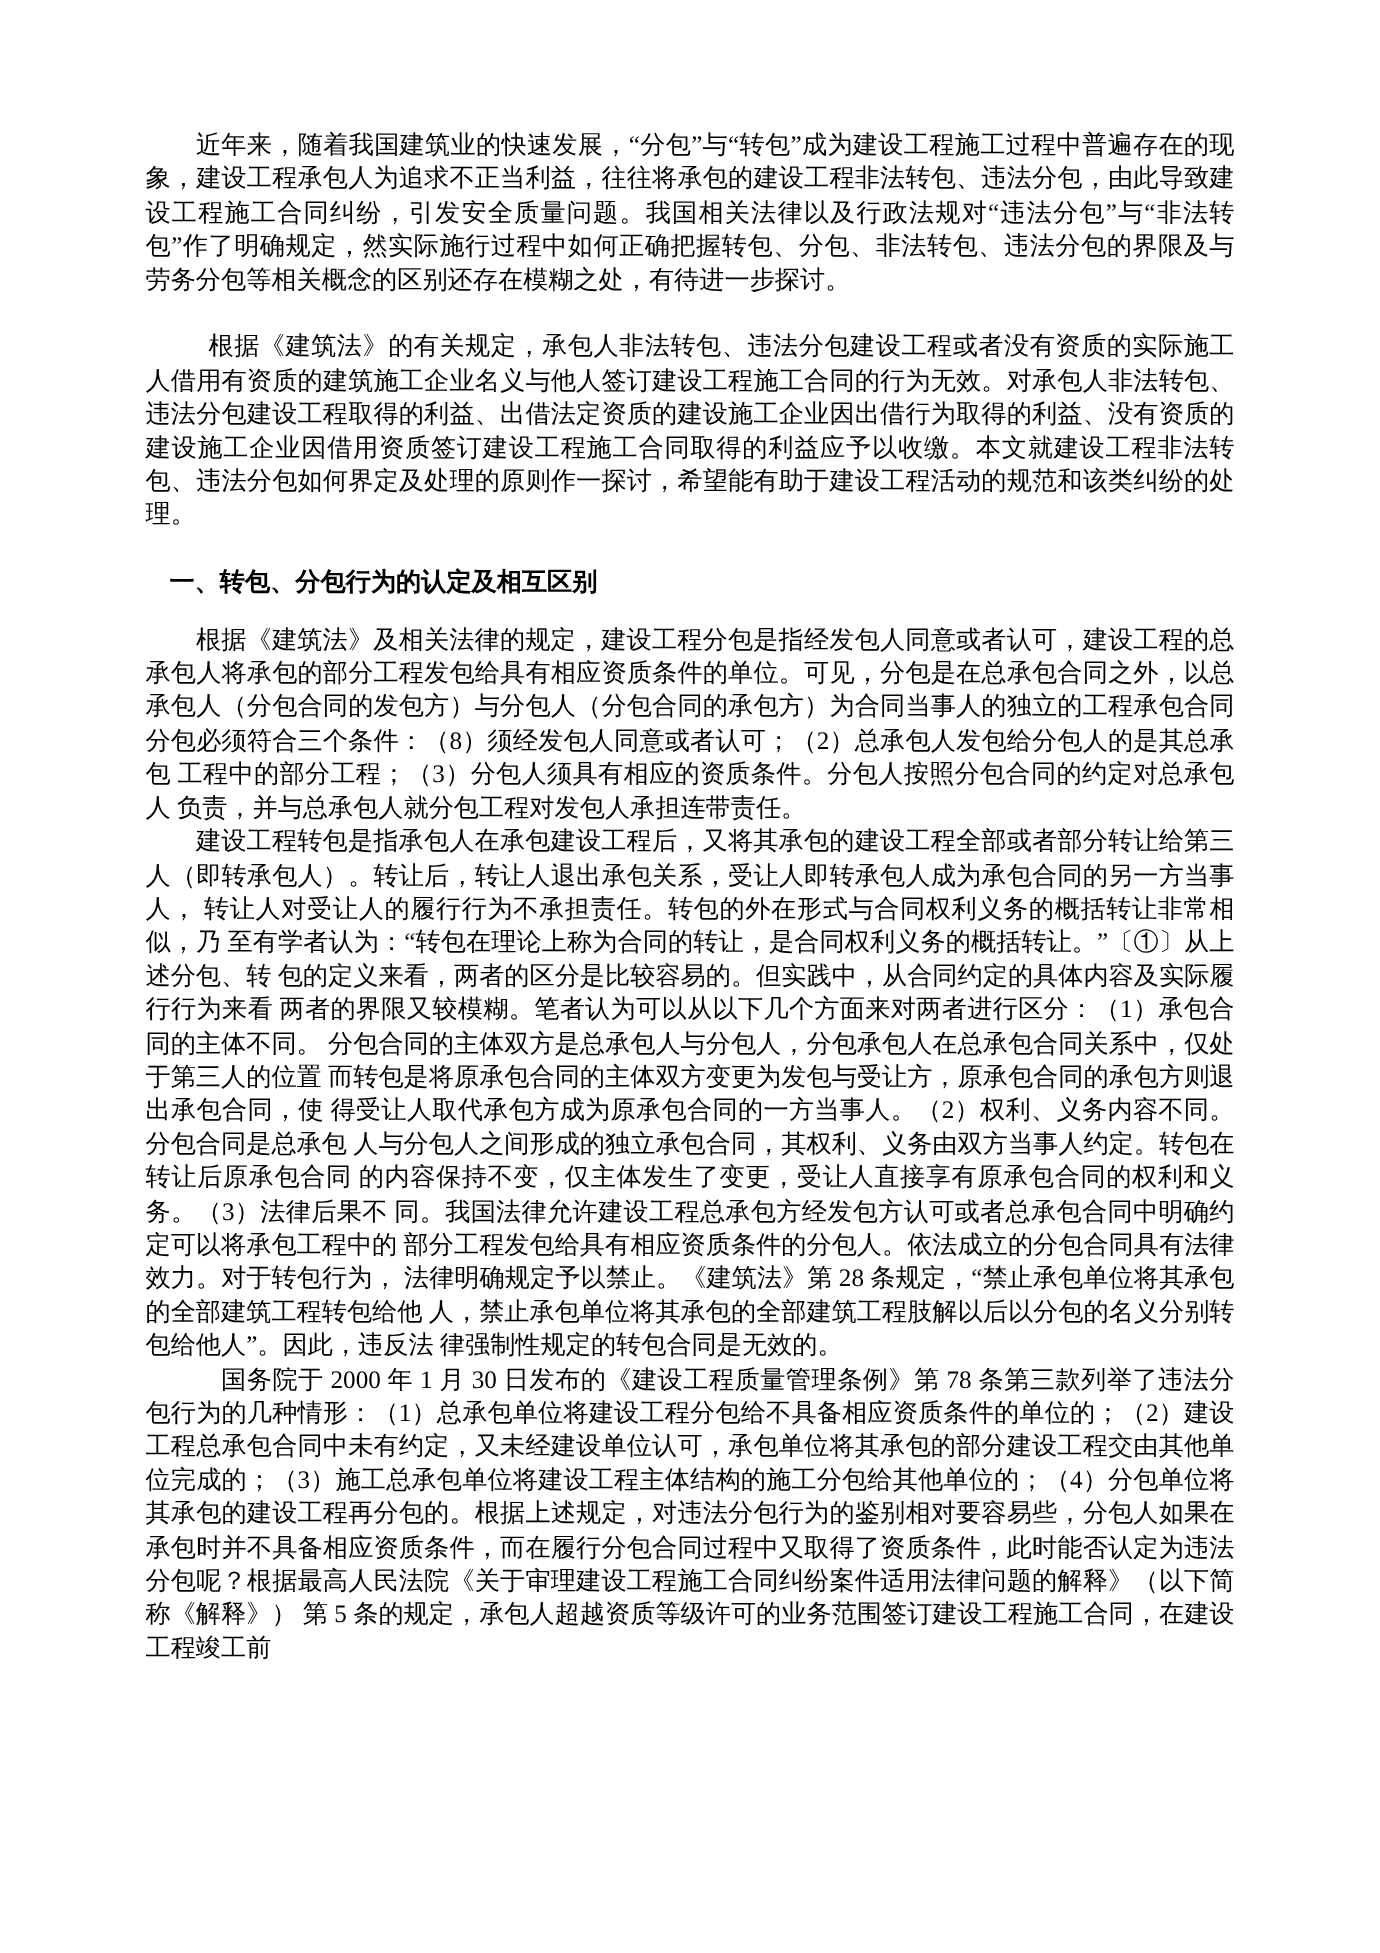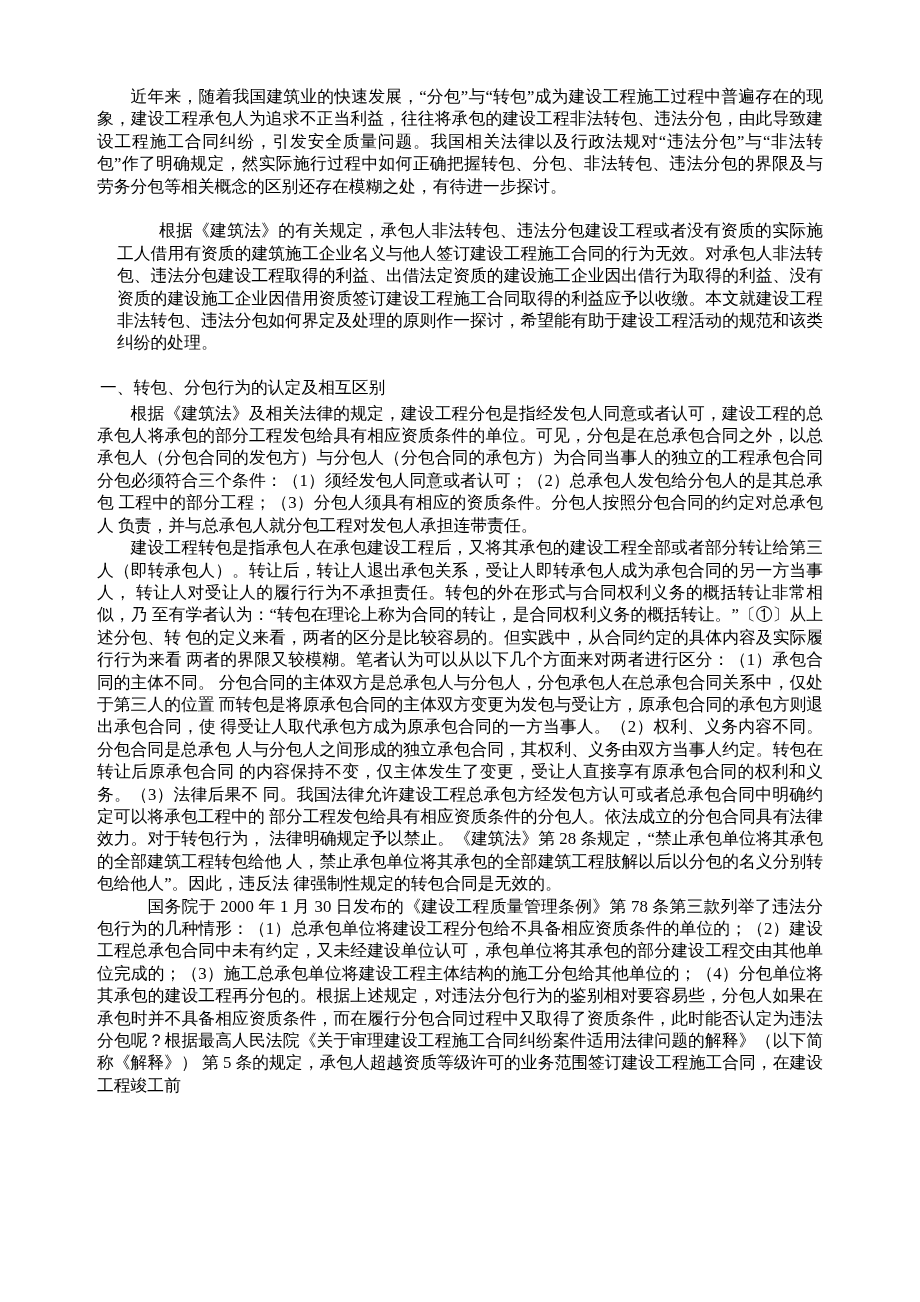--- a/index.html
+++ b/index.html
@@ -24,44 +24,44 @@
   }
   .para {
     margin: 0;
     font-size: 16.8px;
     line-height: 22.4px;
     text-align: justify;
     word-break: break-all;
     color: #000000;
   }
   .heading {
-    margin: 3px;
+    margin: 16px;
     font-size: 16.8px;
     line-height: 22.4px;
-    font-weight: normal;
+    font-weight: bold;
     color: #000000;
   }
   .indent-2 { text-indent: 2em; }
-  .indent-25 { text-indent: 2.5em; margin-left: 20px; }
+  .indent-25 { text-indent: 2.5em; }
   .indent-3 { text-indent: 3em; }
   .gap-above { margin-top: 22.4px; }
 </style>
 </head>
 <body>
 
 <div class="page">
   <div class="content">
 
     <p class="para indent-2">近年来，随着我国建筑业的快速发展，“分包”与“转包”成为建设工程施工过程中普遍存在的现象，建设工程承包人为追求不正当利益，往往将承包的建设工程非法转包、违法分包，由此导致建设工程施工合同纠纷，引发安全质量问题。我国相关法律以及行政法规对“违法分包”与“非法转包”作了明确规定，然实际施行过程中如何正确把握转包、分包、非法转包、违法分包的界限及与劳务分包等相关概念的区别还存在模糊之处，有待进一步探讨。</p>
 
     <p class="para indent-25 gap-above">根据《建筑法》的有关规定，承包人非法转包、违法分包建设工程或者没有资质的实际施工人借用有资质的建筑施工企业名义与他人签订建设工程施工合同的行为无效。对承包人非法转包、违法分包建设工程取得的利益、出借法定资质的建设施工企业因出借行为取得的利益、没有资质的建设施工企业因借用资质签订建设工程施工合同取得的利益应予以收缴。本文就建设工程非法转包、违法分包如何界定及处理的原则作一探讨，希望能有助于建设工程活动的规范和该类纠纷的处理。</p>
 
     <p class="heading gap-above">一、转包、分包行为的认定及相互区别</p>
 
-    <p class="para indent-2">根据《建筑法》及相关法律的规定，建设工程分包是指经发包人同意或者认可，建设工程的总承包人将承包的部分工程发包给具有相应资质条件的单位。可见，分包是在总承包合同之外，以总承包人（分包合同的发包方）与分包人（分包合同的承包方）为合同当事人的独立的工程承包合同分包必须符合三个条件：（1）须经发包人同意或者认可；（2）总承包人发包给分包人的是其总承包 工程中的部分工程；（3）分包人须具有相应的资质条件。分包人按照分包合同的约定对总承包人 负责，并与总承包人就分包工程对发包人承担连带责任。</p>
+    <p class="para indent-2">根据《建筑法》及相关法律的规定，建设工程分包是指经发包人同意或者认可，建设工程的总承包人将承包的部分工程发包给具有相应资质条件的单位。可见，分包是在总承包合同之外，以总承包人（分包合同的发包方）与分包人（分包合同的承包方）为合同当事人的独立的工程承包合同分包必须符合三个条件：（8）须经发包人同意或者认可；（2）总承包人发包给分包人的是其总承包 工程中的部分工程；（3）分包人须具有相应的资质条件。分包人按照分包合同的约定对总承包人 负责，并与总承包人就分包工程对发包人承担连带责任。</p>
 
     <p class="para indent-2">建设工程转包是指承包人在承包建设工程后，又将其承包的建设工程全部或者部分转让给第三人（即转承包人）。转让后，转让人退出承包关系，受让人即转承包人成为承包合同的另一方当事人， 转让人对受让人的履行行为不承担责任。转包的外在形式与合同权利义务的概括转让非常相似，乃 至有学者认为：“转包在理论上称为合同的转让，是合同权利义务的概括转让。”〔①〕从上述分包、转 包的定义来看，两者的区分是比较容易的。但实践中，从合同约定的具体内容及实际履行行为来看 两者的界限又较模糊。笔者认为可以从以下几个方面来对两者进行区分：（1）承包合同的主体不同。 分包合同的主体双方是总承包人与分包人，分包承包人在总承包合同关系中，仅处于第三人的位置 而转包是将原承包合同的主体双方变更为发包与受让方，原承包合同的承包方则退出承包合同，使 得受让人取代承包方成为原承包合同的一方当事人。（2）权利、义务内容不同。分包合同是总承包 人与分包人之间形成的独立承包合同，其权利、义务由双方当事人约定。转包在转让后原承包合同 的内容保持不变，仅主体发生了变更，受让人直接享有原承包合同的权利和义务。（3）法律后果不 同。我国法律允许建设工程总承包方经发包方认可或者总承包合同中明确约定可以将承包工程中的 部分工程发包给具有相应资质条件的分包人。依法成立的分包合同具有法律效力。对于转包行为， 法律明确规定予以禁止。《建筑法》第 28 条规定，“禁止承包单位将其承包的全部建筑工程转包给他 人，禁止承包单位将其承包的全部建筑工程肢解以后以分包的名义分别转包给他人”。因此，违反法 律强制性规定的转包合同是无效的。</p>
 
 
     <p class="para indent-3">国务院于 2000 年 1 月 30 日发布的《建设工程质量管理条例》第 78 条第三款列举了违法分包行为的几种情形：（1）总承包单位将建设工程分包给不具备相应资质条件的单位的；（2）建设工程总承包合同中未有约定，又未经建设单位认可，承包单位将其承包的部分建设工程交由其他单位完成的；（3）施工总承包单位将建设工程主体结构的施工分包给其他单位的；（4）分包单位将其承包的建设工程再分包的。根据上述规定，对违法分包行为的鉴别相对要容易些，分包人如果在承包时并不具备相应资质条件，而在履行分包合同过程中又取得了资质条件，此时能否认定为违法分包呢？根据最高人民法院《关于审理建设工程施工合同纠纷案件适用法律问题的解释》（以下简称《解释》） 第 5 条的规定，承包人超越资质等级许可的业务范围签订建设工程施工合同，在建设工程竣工前</p>
 
   </div>
 </div>
 
 </body></html>

